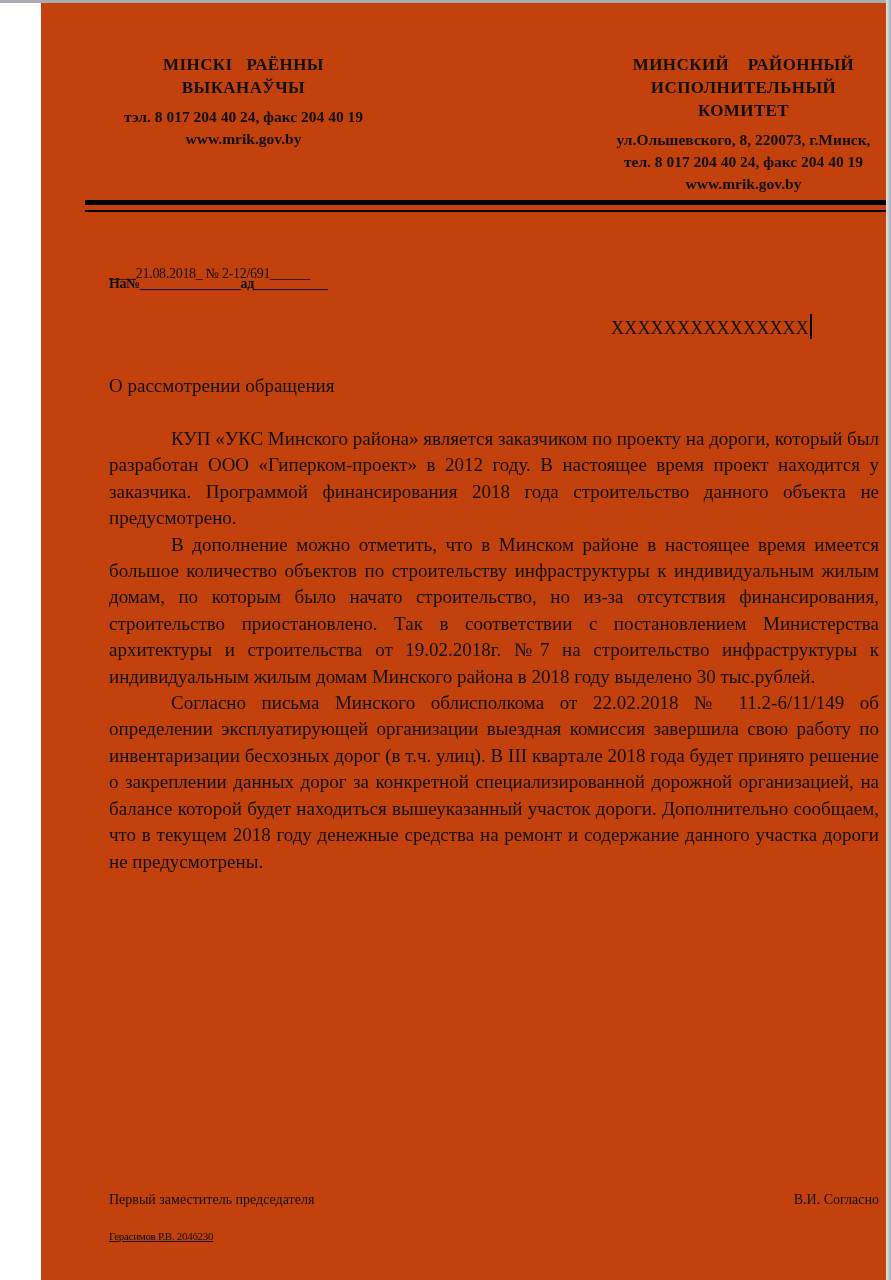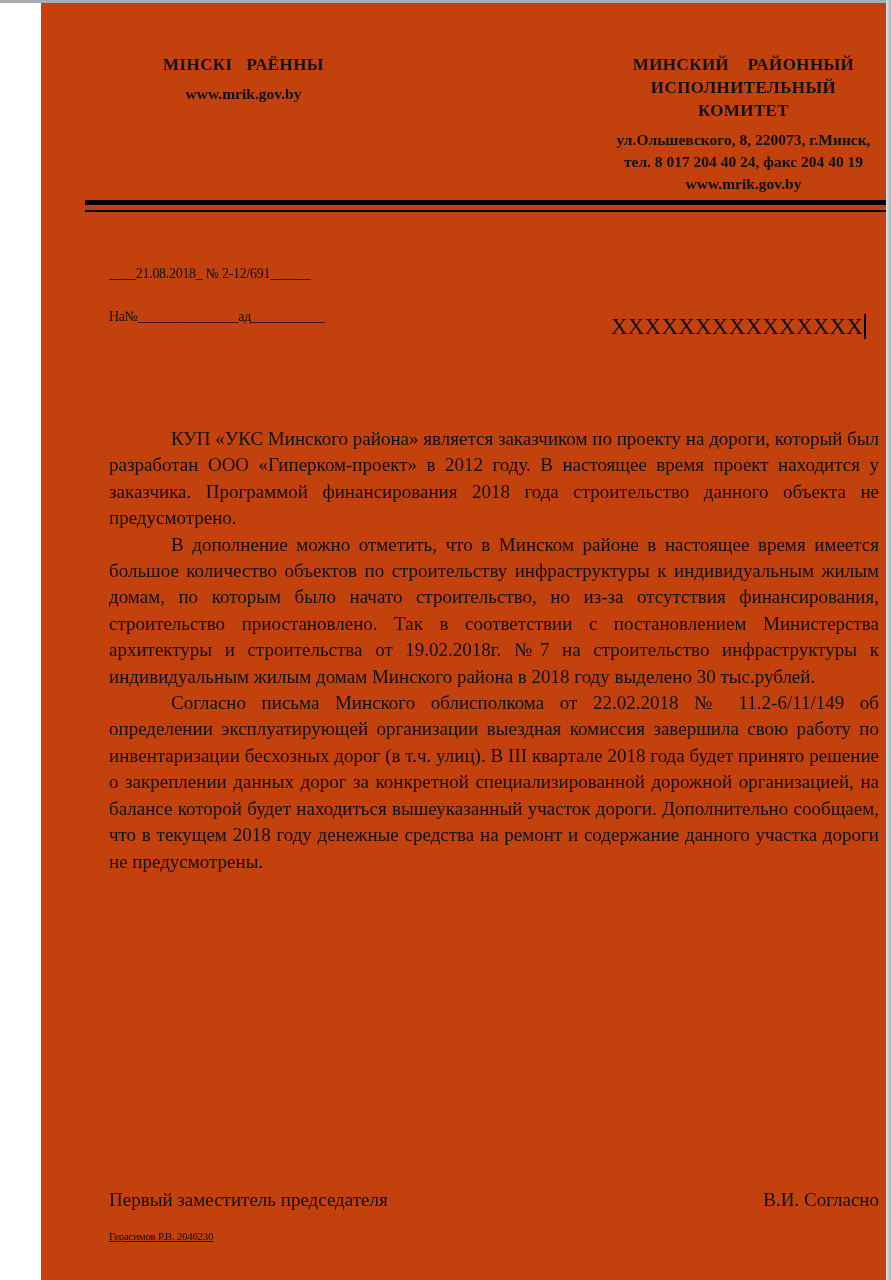--- a/index.html
+++ b/index.html
@@ -73,25 +73,25 @@
     
     .reg-line {
       position: absolute;
       left: 68px;
       font-size: 14px;
       line-height: 18px;
       letter-spacing: -0.3px;
       white-space: pre;
     }
     .reg-line.l1 { top: 262px; }
-    .reg-line.l2 { top: 305px; }
+    .reg-line.l2 { top: 272px; font-weight: bold; }
     .recipient {
       position: absolute;
       left: 570px; top: 311px;
-      font-size: 23px;
+      font-size: 18px;
       line-height: 26px;
       letter-spacing: 0.2px;
     }
     .caret {
       display: inline-block;
       width: 2px; height: 25px;
       background: #000;
       vertical-align: -5px;
       margin-left: 1px;
     }
@@ -110,21 +110,21 @@
       text-align: justify;
     }
     .body-text p {
       margin: 0;
       text-indent: 62px;
     }
     .sign-row {
       position: absolute;
       left: 68px; top: 1185px;
       width: 770px;
-      font-size: 19px;
+      font-size: 14px;
       line-height: 24px;
       display: flex;
       justify-content: space-between;
     }
     .executor {
       position: absolute;
       left: 68px; top: 1226px;
       font-size: 11px;
       line-height: 14px;
       letter-spacing: -0.3px;
@@ -133,21 +133,23 @@
   </style>
 </head>
 <body>
 
 <div class="top-strip"></div>
 
 <div class="page">
 
   <div class="head-col left">
     <div class="head-title" style="white-space:pre;">МІНСКІ   РАЁННЫ</div>
+    <div class="head-title">ВЫКАНАЎЧЫ</div>
     <div class="head-addr">
+      <div>тэл. 8 017 204 40 24, факс 204 40 19</div>
       <div>www.mrik.gov.by</div>
     </div>
   </div>
 
   <div class="head-col right">
     <div class="head-title" style="white-space:pre;">МИНСКИЙ    РАЙОННЫЙ</div>
     <div class="head-title">ИСПОЛНИТЕЛЬНЫЙ</div>
     <div class="head-title">КОМИТЕТ</div>
     <div class="head-addr">
       <div>ул.Ольшевского, 8, 220073, г.Минск,</div>
@@ -157,20 +159,21 @@
   </div>
 
   <div class="rule-thick"></div>
   <div class="rule-thin"></div>
 
   <div class="reg-line l1">____21.08.2018_ № 2-12/691______</div>
   <div class="reg-line l2"><span class="spell-red">На№</span><span class="spell-red">_______________</span><span>ад</span><span>___________</span></div>
 
   <div class="recipient"><span>XXXXXXXXXXXXXXX</span><span class="caret"></span></div>
 
+  <div class="subject">О рассмотрении обращения</div>
 
   <div class="body-text">
     <p>КУП «УКС Минского района» является заказчиком по проекту на дороги, который был разработан ООО «Гиперком-проект» в 2012 году. В настоящее время проект находится у заказчика. Программой финансирования  2018 года  строительство данного  объекта не предусмотрено.</p>
     <p>В дополнение можно отметить, что в  Минском районе в настоящее время имеется большое количество объектов по строительству инфраструктуры к индивидуальным жилым домам, по которым было начато строительство, но из-за отсутствия финансирования, строительство приостановлено.  Так в соответствии с постановлением Министерства архитектуры и строительства от 19.02.2018г. №7 на строительство инфраструктуры к индивидуальным жилым домам Минского района в 2018 году выделено 30 тыс.рублей.</p>
     <p>Согласно письма Минского облисполкома от 22.02.2018 № 11.2-6/11/149 об определении эксплуатирующей организации выездная комиссия завершила свою работу по инвентаризации бесхозных дорог (в т.ч. улиц).  В III квартале 2018 года будет принято решение о закреплении данных дорог за конкретной специализированной дорожной организацией, на балансе которой будет находиться вышеуказанный участок дороги. Дополнительно сообщаем, что в текущем 2018 году денежные средства на ремонт и содержание данного участка дороги не предусмотрены.</p>
   </div>
 
   <div class="sign-row">
     <span>Первый заместитель председателя</span>
     <span>В.И. Согласно</span>

